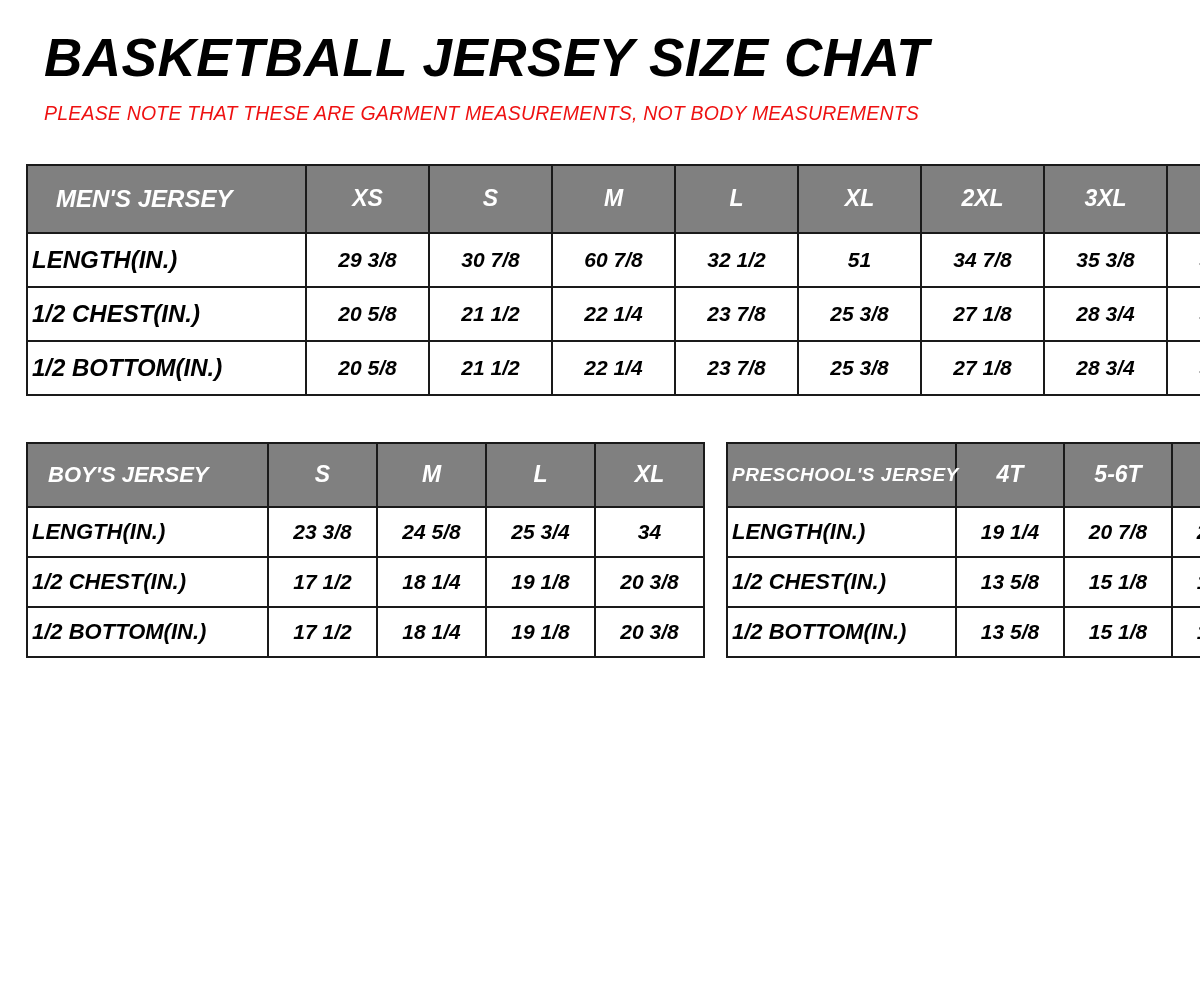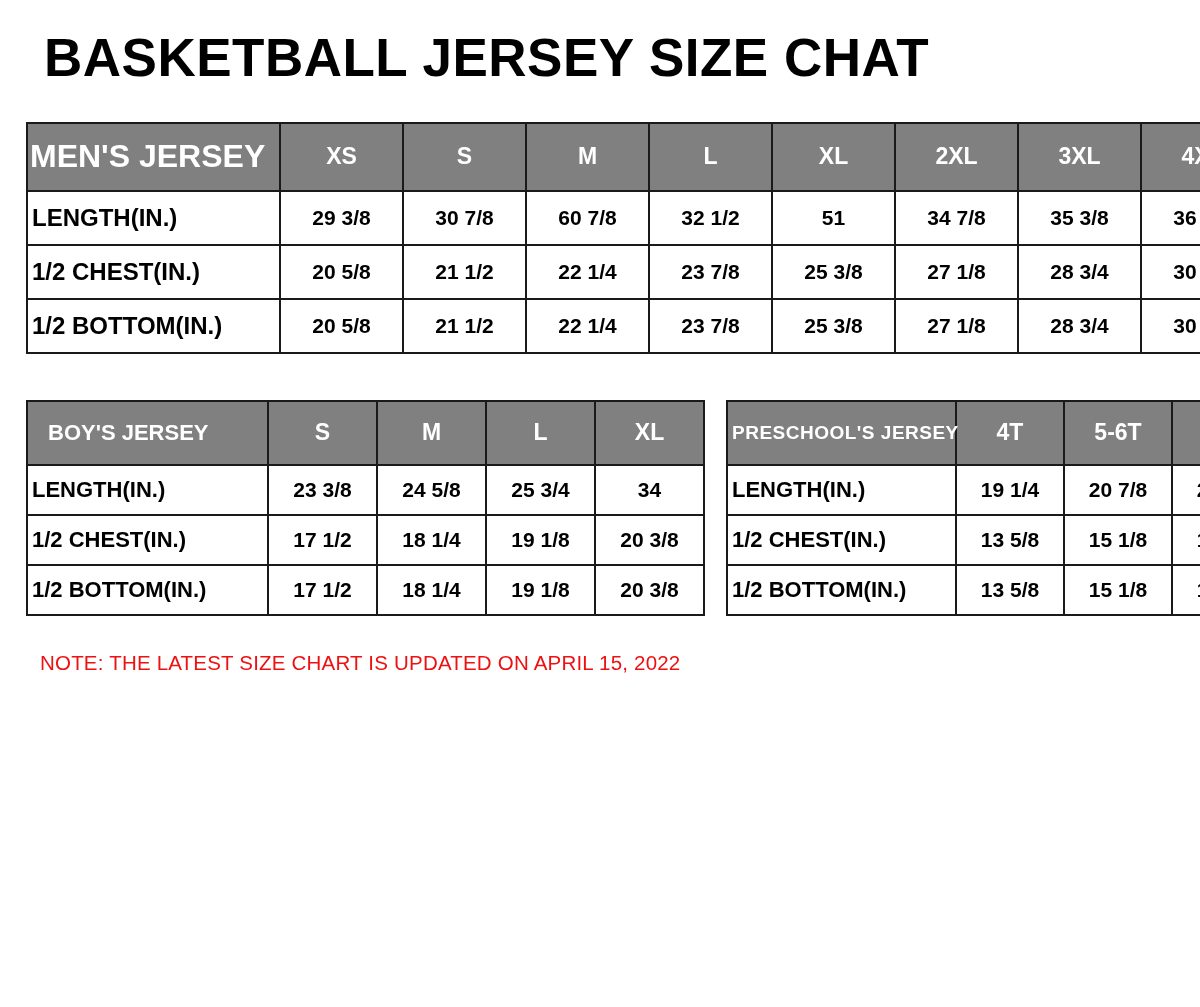--- a/index.html
+++ b/index.html
@@ -13,20 +13,21 @@
     font-family: "Liberation Sans", sans-serif;
     color: #000000;
     overflow: hidden;
   }
   .page {
     position: relative;
     width: 1200px;
     height: 1007px;
     box-sizing: border-box;
     padding: 22px 26px 0 26px;
+    font-style: italic;
   }
   .title {
     font-family: "Liberation Sans", sans-serif;
     font-size: 53px;
     font-weight: bold;
     letter-spacing: 0.5px;
     line-height: 1.05;
     margin: 8px 0 0 18px;
     white-space: nowrap;
   }
@@ -67,21 +68,21 @@
     text-align: left;
   }
 
   
   #men-table {
     margin: 36px 0 0 0;
     width: 1147px;
   }
   #men-table .col-label { width: 245px; }
   #men-table .col-size  { width: 113px; }
-  #men-table thead th.col-label { font-size: 32px; text-align: left; padding-left: 2px; }
+  #men-table thead th.col-label { font-size: 24px; text-align: left; padding-left: 28px; }
   #men-table td.rowhead { font-size: 24px; }
 
   .lower-wrap {
     display: flex;
     gap: 21px;
     margin-top: 46px;
   }
 
   #boy-table { width: 613px; }
   #boy-table .col-label { width: 215px; }
@@ -108,20 +109,21 @@
     line-height: 1.65;
     letter-spacing: 0.2px;
   }
 </style>
 </head>
 <body>
 
 <div class="page">
 
   <h1 class="title">BASKETBALL JERSEY SIZE CHAT</h1>
+  <p class="note-red">PLEASE NOTE THAT THESE ARE GARMENT MEASUREMENTS, NOT BODY MEASUREMENTS</p>
 
   <table id="men-table">
     <thead>
       <tr>
         <th class="col-label">MEN'S JERSEY</th>
         <th class="col-size">XS</th>
         <th class="col-size">S</th>
         <th class="col-size">M</th>
         <th class="col-size">L</th>
         <th class="col-size">XL</th>
@@ -231,16 +233,15 @@
           <td>13 5/8</td>
           <td>15 1/8</td>
           <td>16 3/4</td>
         </tr>
       </tbody>
     </table>
 
   </div>
 
   <div class="footer-notes">
-    <div>NOTE: THE LATEST SIZE CHART IS UPDATED ON APRIL 15, 2022</div>
   </div>
 
 </div>
 
 </body></html>

